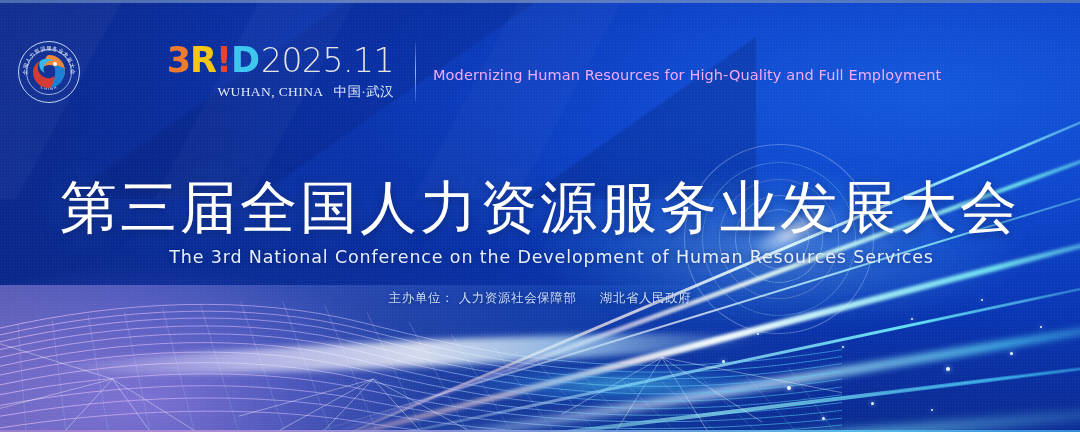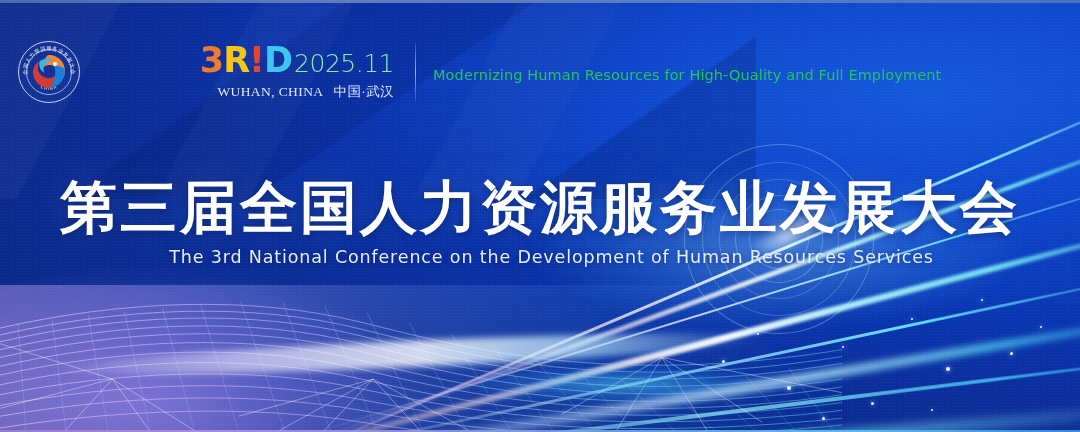--- a/index.html
+++ b/index.html
@@ -177,21 +177,21 @@
   }
   .mark{
     font-family:"DejaVu Sans","Liberation Sans",sans-serif;
     font-weight:bold;font-size:35px;letter-spacing:-1px;
   }
   .m3{color:#f07b2e;}
   .mR{color:#f5c518;}
   .mEx{color:#e8452f;}
   .mD{color:#3fc6ef;}
   .year{
-    color:#86efac;font-weight:300;font-size:25px;letter-spacing:-.5px;
+    color:#e5e5e5;font-weight:300;font-size:33px;letter-spacing:-.5px;
     margin-left:2px;
     font-family:"DejaVu Sans","Liberation Sans",sans-serif;
   }
   .wuhan{
     margin-top:5px;color:#dfe9fb;font-size:13.5px;letter-spacing:.4px;
     white-space:nowrap;
     font-family:Liberation Serif, serif;
   }
   .wuhan .cn{margin-left:7px;}
   .vdiv{
@@ -200,31 +200,31 @@
   }
   .rightbrand{}
   .slogan-cn{
     color:#ffffff;font-weight:bold;font-size:24px;letter-spacing:.5px;
     white-space:nowrap;
     font-family:"DejaVu Sans","Liberation Sans",sans-serif;
     text-shadow:0 1px 3px rgba(4,22,70,.45);
   }
   .slogan-cn .gap{display:inline-block;width:16px;}
   .slogan-en{
-    margin-top:5px;color:#22c55e;font-size:14.5px;letter-spacing:.1px;
+    margin-top:5px;color:#f0abfc;font-size:14.5px;letter-spacing:.1px;
     white-space:nowrap;font-weight:400;
     font-family:"DejaVu Sans","Liberation Sans",sans-serif;
   }
 
   
   .main{
     position:absolute;left:0;top:178px;width:100%;text-align:center;
   }
   .title-cn{
-    color:#ffffff;font-weight:bold;
+    color:#ffffff;font-weight:normal;
     font-size:57px;letter-spacing:3px;line-height:1.05;
     font-family:"DejaVu Sans","Liberation Sans",sans-serif;
     text-shadow:0 2px 10px rgba(6,24,80,.55), 0 0 30px rgba(120,180,255,.22);
   }
   .title-en{
     margin-top:9px;
     color:#e6eeff;font-size:17.5px;letter-spacing:.85px;font-weight:400;
     font-family:"DejaVu Sans","Liberation Sans",sans-serif;
     text-shadow:0 1px 5px rgba(6,24,80,.5);
     padding-left:23px;
@@ -409,15 +409,21 @@
       <div class="rightbrand">
         <div class="slogan-en">Modernizing Human Resources for High-Quality and Full Employment</div>
       </div>
 
     </div>
   </div>
 
   <div class="main">
     <div class="title-cn">第三届全国人力资源服务业发展大会</div>
     <div class="title-en">The 3rd National Conference on the Development of Human Resources Services</div>
+    <div class="hosts">
+      <span>主办单位：</span>
+      <span>人力资源社会保障部</span>
+      <span class="gap"></span>
+      <span>湖北省人民政府</span>
+    </div>
   </div>
 
 </div>
 
 </body></html>

